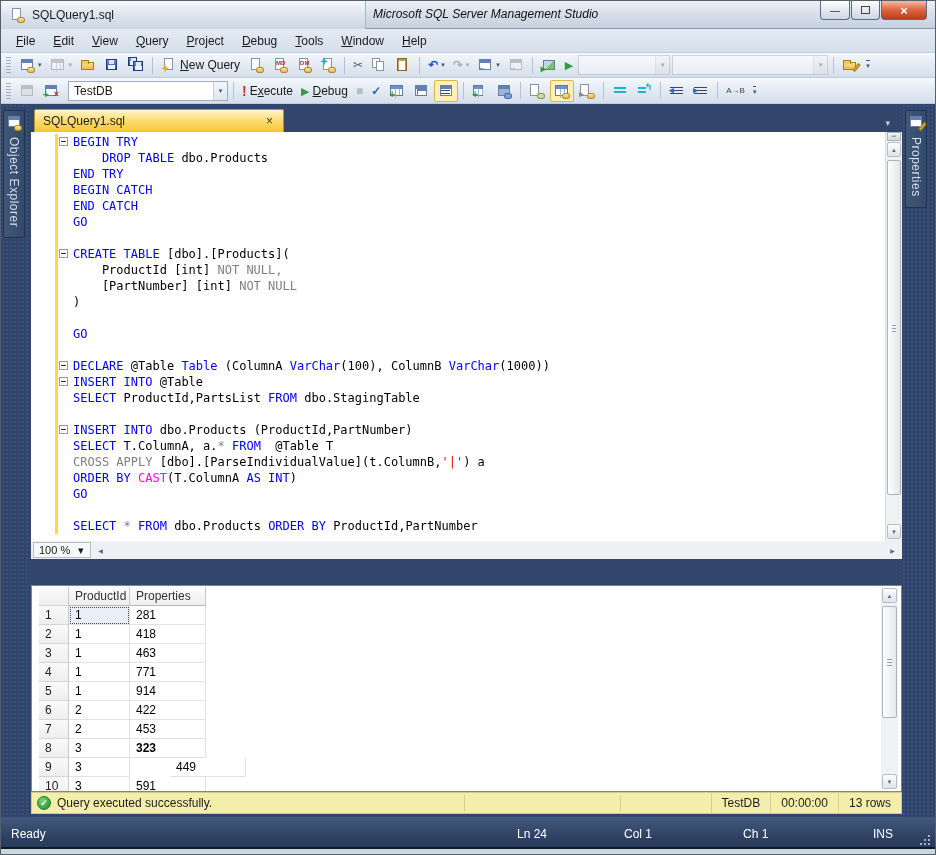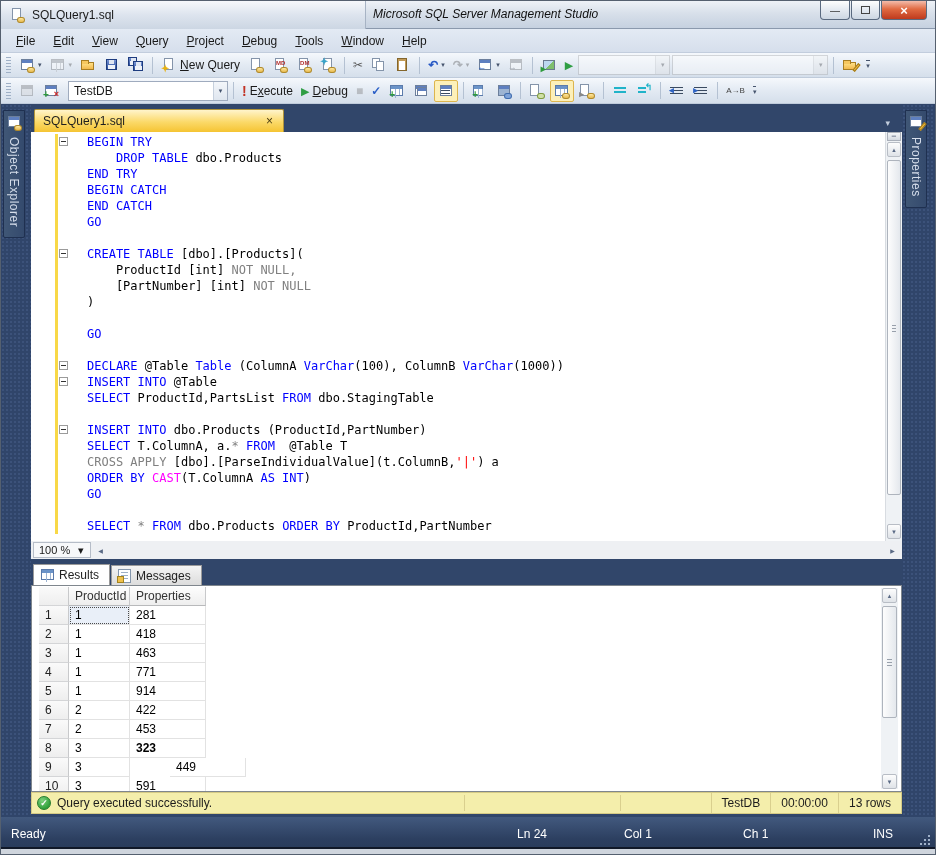--- a/index.html
+++ b/index.html
@@ -101,21 +101,21 @@
     border-radius:2px 2px 0 0; display:flex; align-items:center; justify-content:space-between;
     padding:0 8px; color:#1e1e1e; }
   .tab-close { color:#4a3c12; font-size:12px; padding:0 2px; }
   .tabwell-dd { position:absolute; right:12px; bottom:4px; color:#c3cddd; font-size:9px; }
 
   
   .editor { position:absolute; left:0; right:0; top:28px; height:409px; background:#fff; overflow:hidden; }
   .code { position:absolute; left:0; top:2px; right:18px; font-family:"DejaVu Sans Mono", monospace;
     font-size:12px; line-height:16px; white-space:pre; }
   .changebar { position:absolute; left:24px; top:2px; width:3px; height:400px; background:#f8d847; }
-  .line { position:relative; height:16px; padding-left:56px; }
+  .line { position:relative; height:16px; padding-left:42px; }
   .fold { position:absolute; left:28px; top:3px; width:9px; height:9px; background:#fff; border:1px solid #9b9b9b; }
   .fold:after { content:""; position:absolute; left:1px; right:1px; top:3px; height:1px; background:#333; }
   .c-k{color:#0000ff} .c-p{color:#000} .c-g{color:#808080} .c-s{color:#ff0000} .c-f{color:#ff00ff}
 
   
   .vscroll { position:absolute; right:0; top:0; bottom:0; width:17px; background:#eff2f5; border-left:1px solid #d8dce1; }
   .sbtn { position:absolute; left:1px; right:1px; height:15px; background:linear-gradient(#fdfdfd,#dfe3e8);
     border:1px solid #b8bdc5; border-radius:2px; display:flex; align-items:center; justify-content:center;
     font-size:6px; color:#5a6a85; }
   .split-handle { position:absolute; left:1px; right:1px; top:0; height:9px;
@@ -515,32 +515,20 @@
       <div class="zoom-combo">
         <span>100 %</span>
         <span class="arr" style="border:none;background:none;width:12px">▾</span>
       </div>
       <div class="hscroll">
         <span class="harr l">◀</span>
         <span class="harr r">▶</span>
       </div>
     </div>
 
-    <div class="res-tabs">
-      <div class="res-tab active">
-        <span class="ic" style="width:14px;height:13px">
-            <span class="grid-ic" style="top:0"></span>
-          </span>
-        <span>Results</span>
-      </div>
-      <div class="res-tab">
-        <span class="msg-ic"></span>
-        <span>Messages</span>
-      </div>
-    </div>
 
     <div class="grid-panel">
       <div class="grid" id="grid">
           <div class="grow ghead">
             <div class="gcell rownum" style="width: 30px;"></div>
             <div class="gcell" style="width: 61px;">ProductId</div>
             <div class="gcell" style="width: 76px;">Properties</div>
           </div>
           <div class="grow">
             <div class="gcell rownum" style="width: 30px;">1</div>

